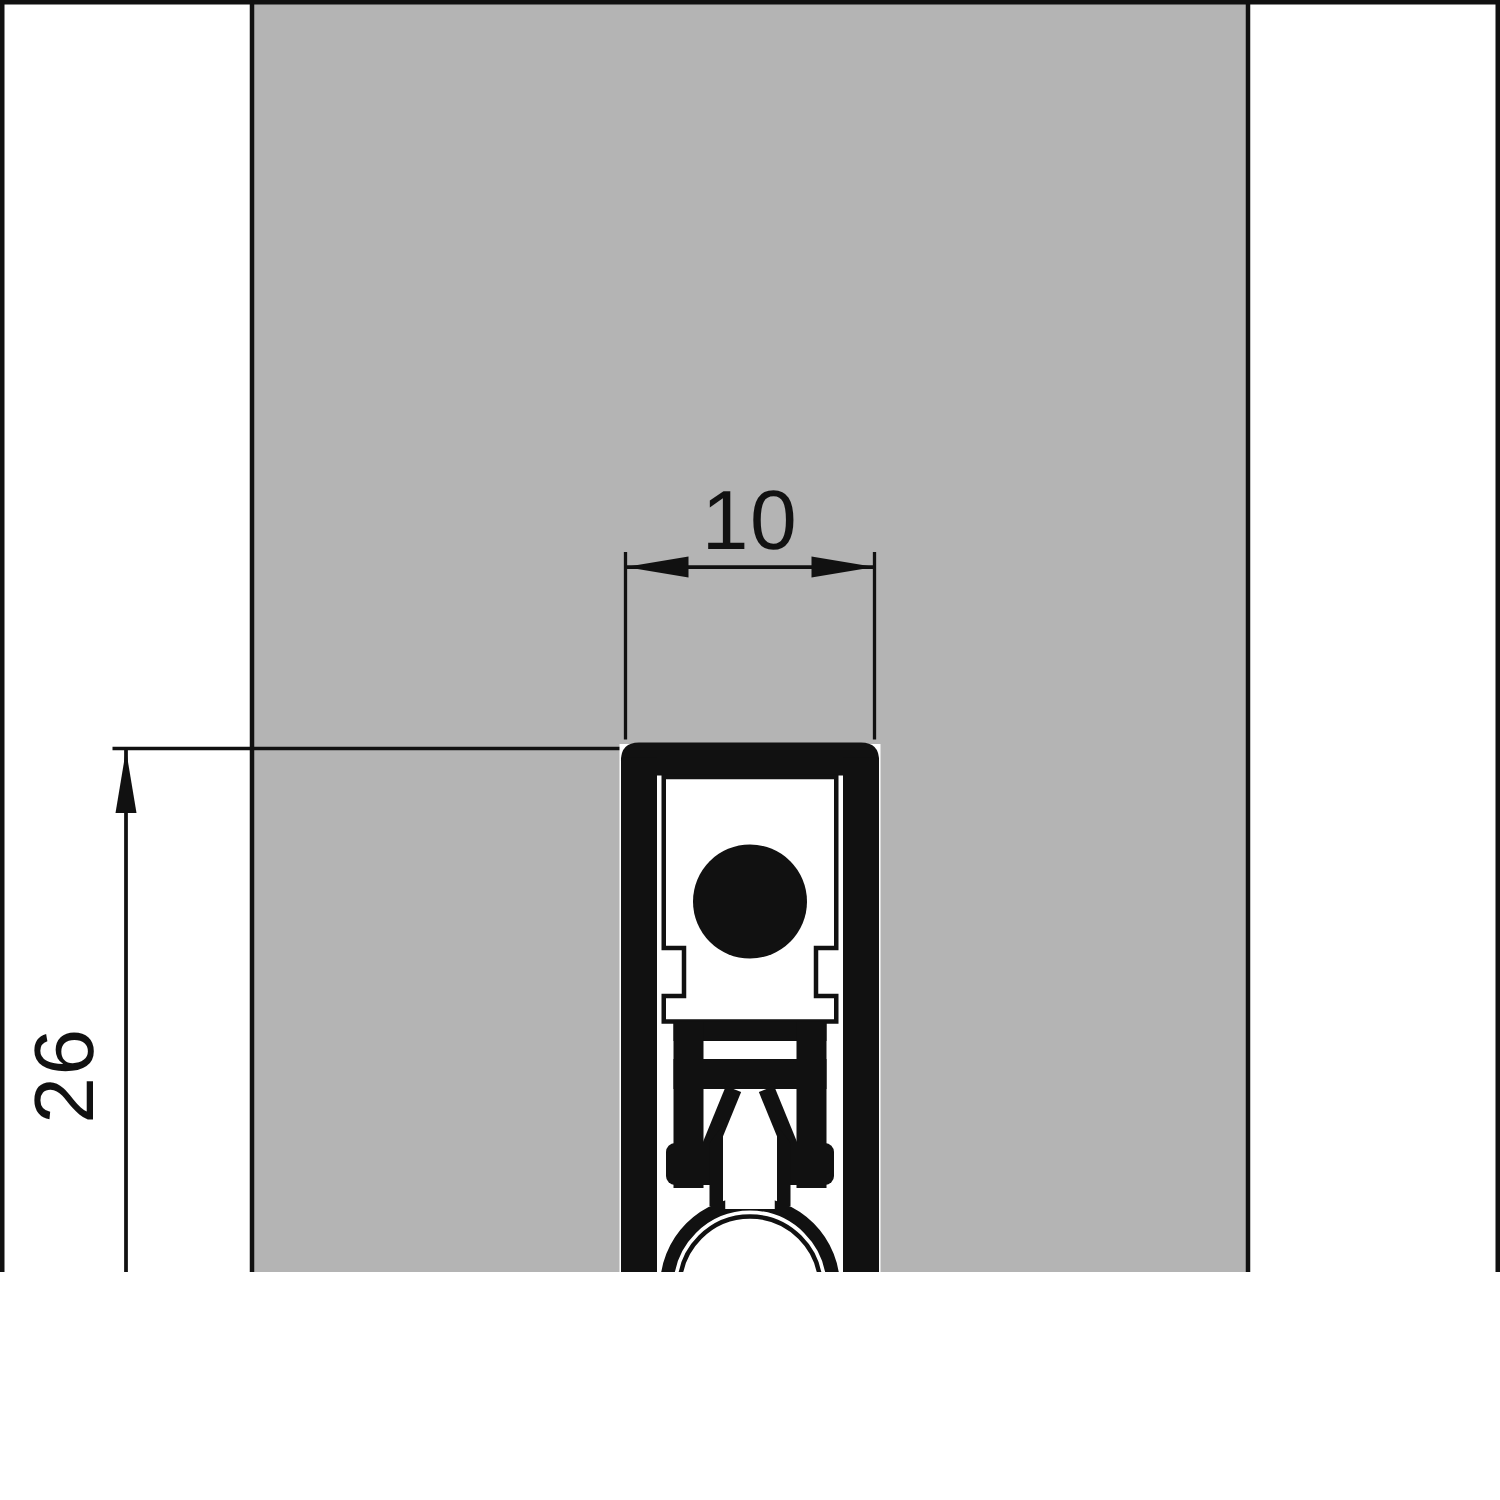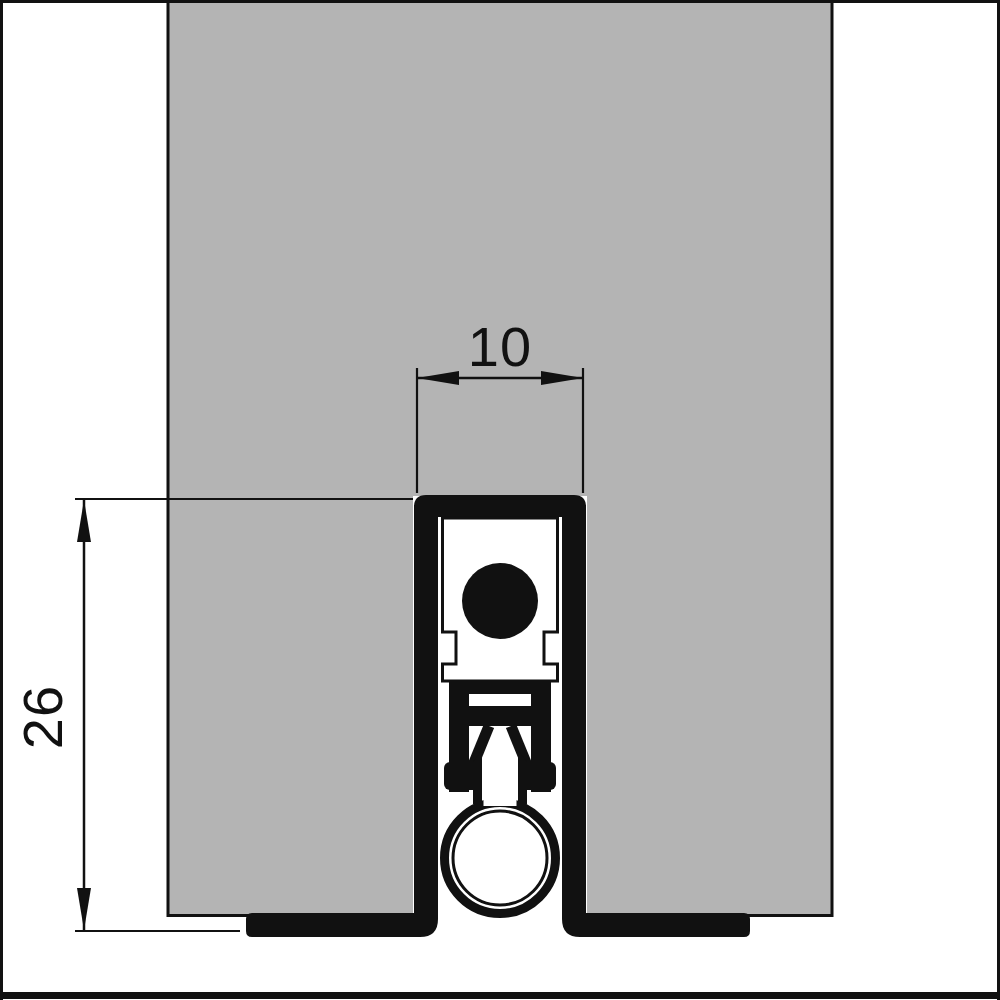--- a/index.html
+++ b/index.html
@@ -1,19 +1,19 @@
 <!DOCTYPE html>
 <html><head>
 <meta charset="utf-8">
 <style>
   html, body { margin: 0; padding: 0; background: #ffffff; }
   .stage {
     position: relative;
     width: 1000px;
-    height: 1000px;
+    height: 848px;
     background: #ffffff;
     font-family: "Liberation Sans", sans-serif;
     overflow: hidden;
   }
   svg { position: absolute; left: 0; top: 0; display: block; }
   .ln   { stroke: #111111; fill: none; }
   .blk  { fill: #111111; stroke: none; }
   .dim-text {
     fill: #111111;
     font-family: "Liberation Sans", sans-serif;

